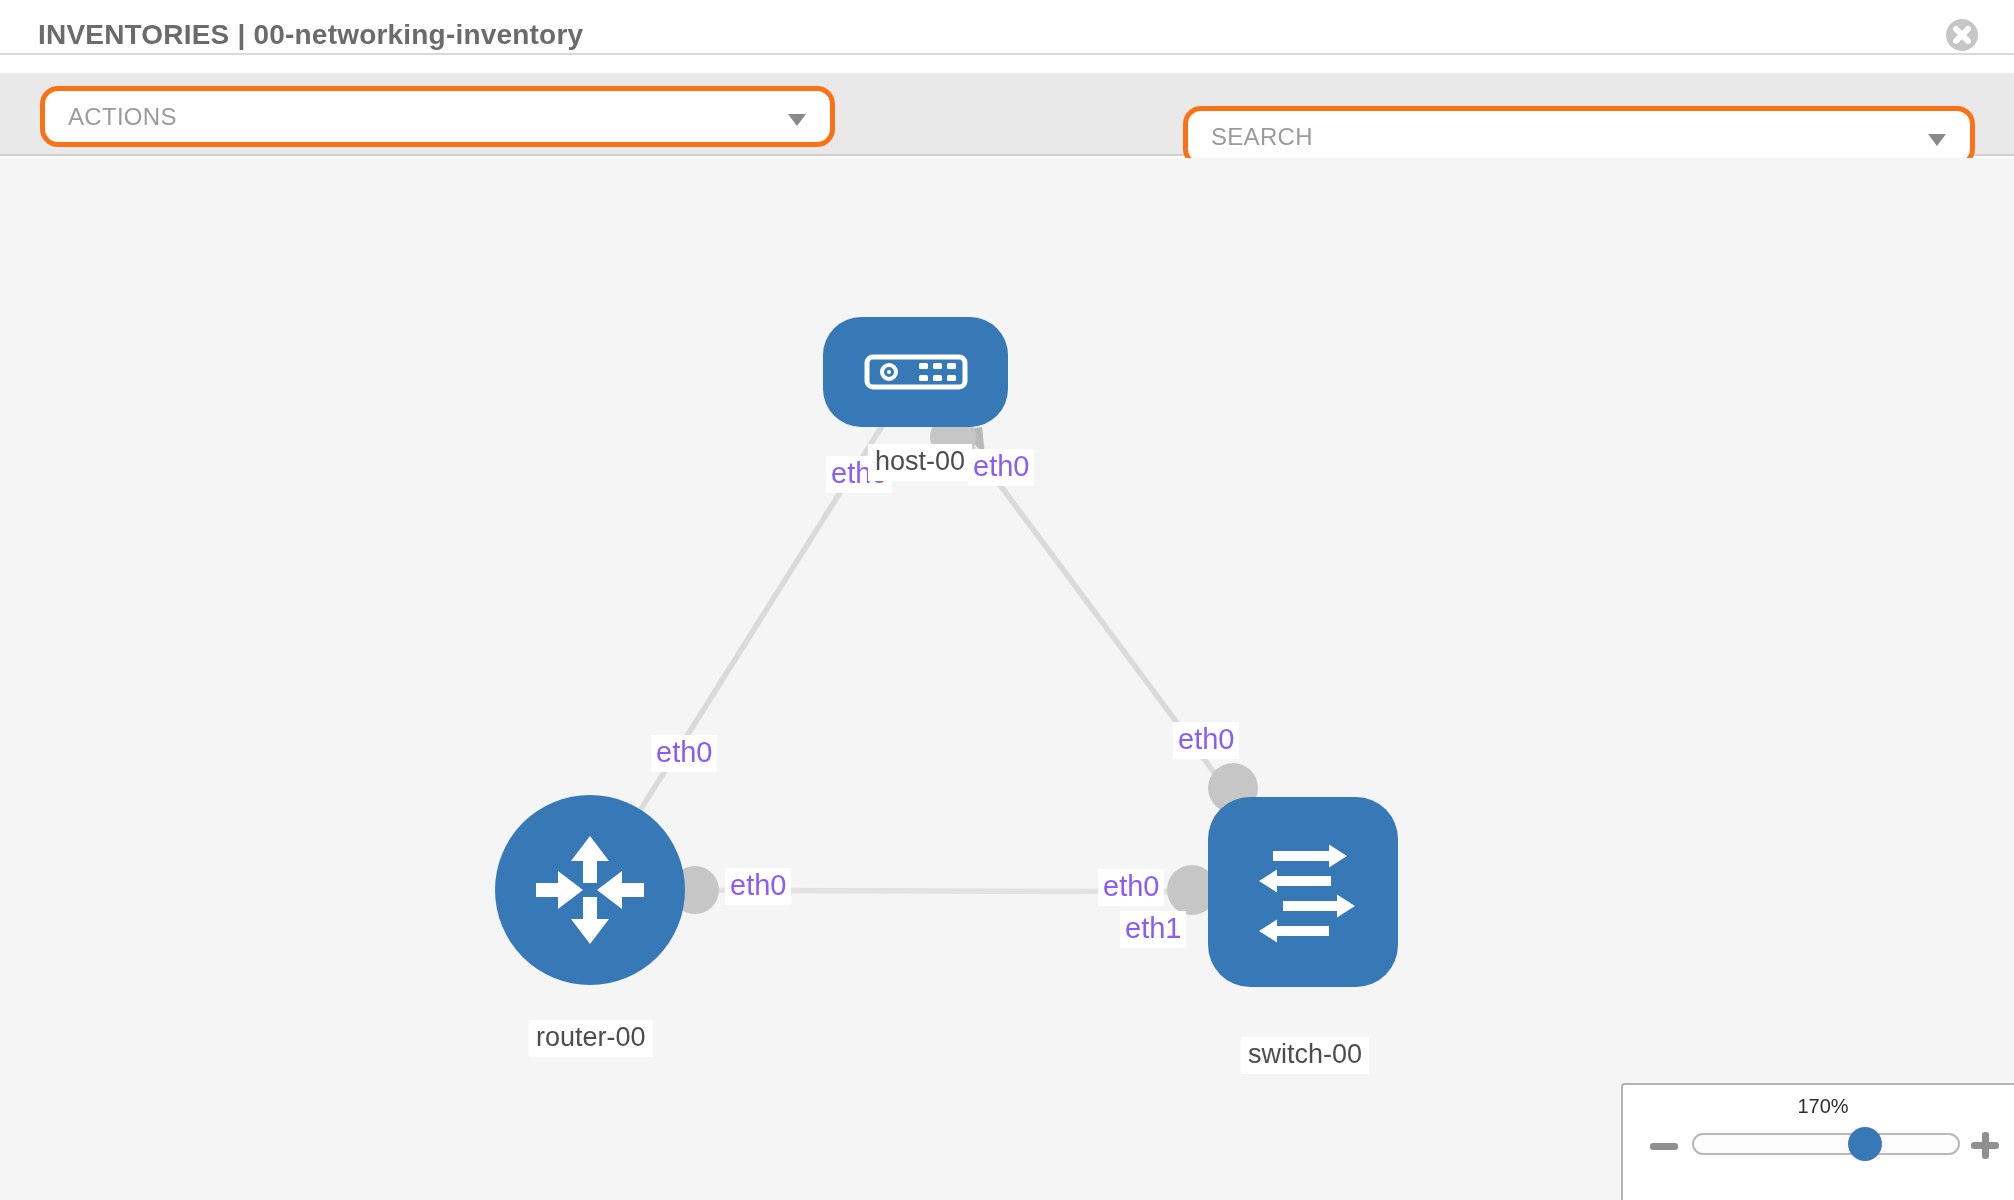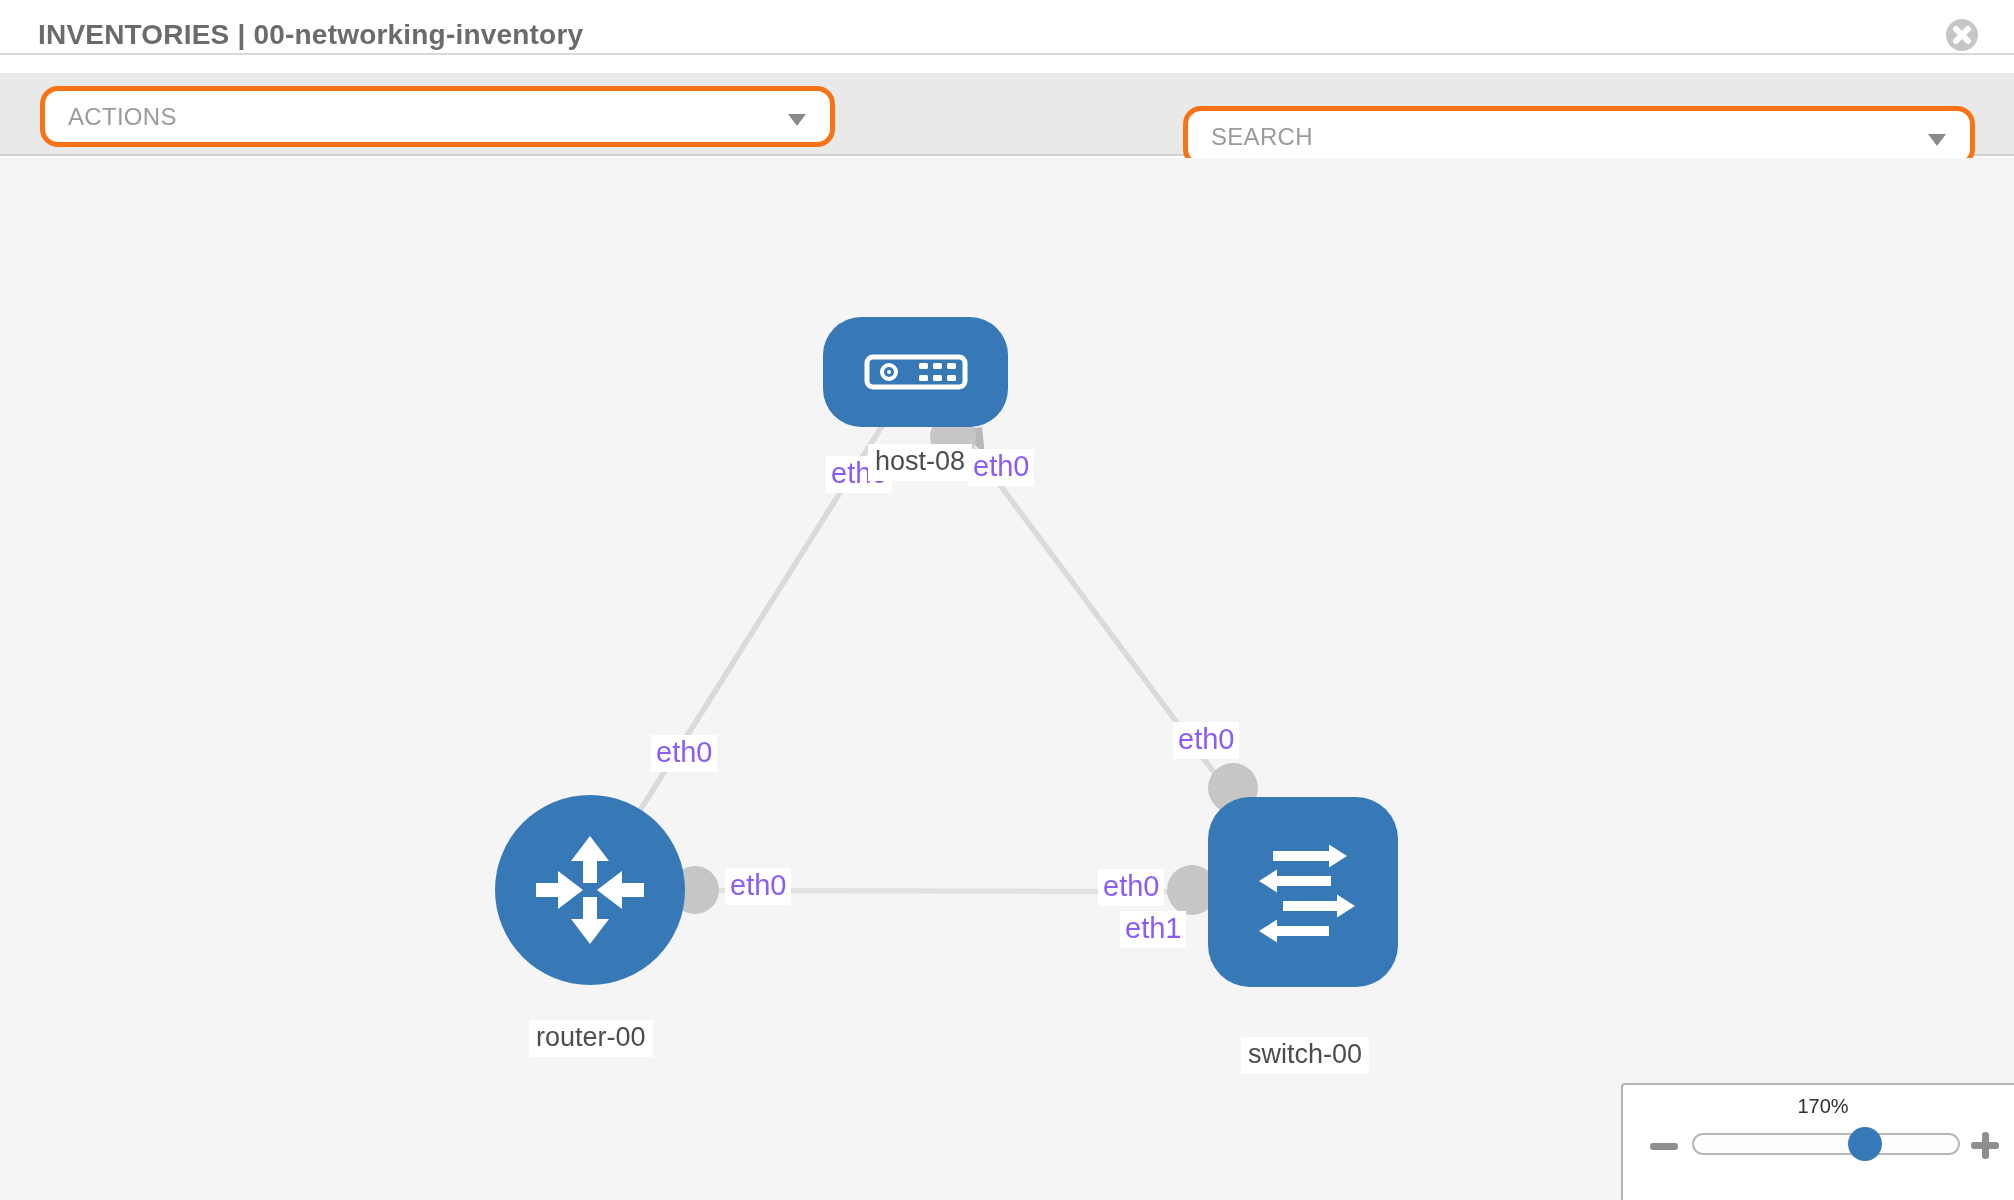--- a/index.html
+++ b/index.html
@@ -141,21 +141,21 @@
 
     <div id="node-switch" class="node">
       <svg width="120" height="120" viewBox="0 0 120 120" fill="#ffffff">
         <path d="M104 24 L86 12.5 L86 19 L30 19 L30 29 L86 29 L86 35.5 Z"></path>
         <path d="M16 49 L34 37.5 L34 44 L88 44 L88 54 L34 54 L34 60.5 Z"></path>
         <path d="M112 74 L94 62.5 L94 69 L40 69 L40 79 L94 79 L94 85.5 Z"></path>
         <path d="M16 99 L34 87.5 L34 94 L86 94 L86 104 L34 104 L34 110.5 Z"></path>
       </svg>
     </div>
 
-    <div id="label-host" class="node-label">host-08</div>
+    <div id="label-host" class="node-label">host-00</div>
     <div id="label-router" class="node-label">router-00</div>
     <div id="label-switch" class="node-label">switch-00</div>
 
     <div id="iface-host-left" class="iface-label">eth0</div>
     <div id="iface-host-right" class="iface-label">eth0</div>
     <div id="iface-router-top" class="iface-label">eth0</div>
     <div id="iface-switch-top" class="iface-label">eth0</div>
     <div id="iface-router-right" class="iface-label">eth0</div>
     <div id="iface-switch-back" class="iface-label">eth0</div>
     <div id="iface-switch-front" class="iface-label">eth1</div>

